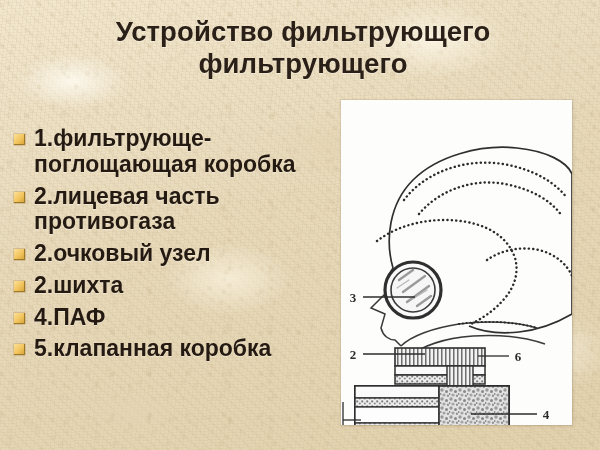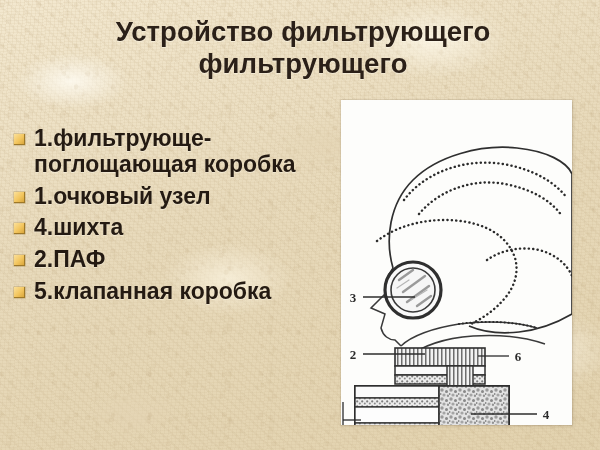--- a/index.html
+++ b/index.html
@@ -143,34 +143,38 @@
     <div>фильтрующего</div>
   </div>
 
   <div id="bullets">
 
     <div class="bullet-row">
       <span class="bullet-marker"></span>
       <span class="bullet-text">1.фильтрующе-поглощающая коробка</span>
     </div>
 
-
-    <div class="bullet-row">
-      <span class="bullet-marker"></span>
-      <span class="bullet-text">1.очковый узел</span>
-    </div>
-
-    <div class="bullet-row">
-      <span class="bullet-marker"></span>
-      <span class="bullet-text">4.шихта</span>
-    </div>
-
-    <div class="bullet-row">
-      <span class="bullet-marker"></span>
-      <span class="bullet-text">2.ПАФ</span>
+    <div class="bullet-row">
+      <span class="bullet-marker"></span>
+      <span class="bullet-text">2.лицевая часть противогаза</span>
+    </div>
+
+    <div class="bullet-row">
+      <span class="bullet-marker"></span>
+      <span class="bullet-text">2.очковый узел</span>
+    </div>
+
+    <div class="bullet-row">
+      <span class="bullet-marker"></span>
+      <span class="bullet-text">2.шихта</span>
+    </div>
+
+    <div class="bullet-row">
+      <span class="bullet-marker"></span>
+      <span class="bullet-text">4.ПАФ</span>
     </div>
 
     <div class="bullet-row">
       <span class="bullet-marker"></span>
       <span class="bullet-text">5.клапанная коробка</span>
     </div>
 
   </div>
 
   <div id="figure-panel">

